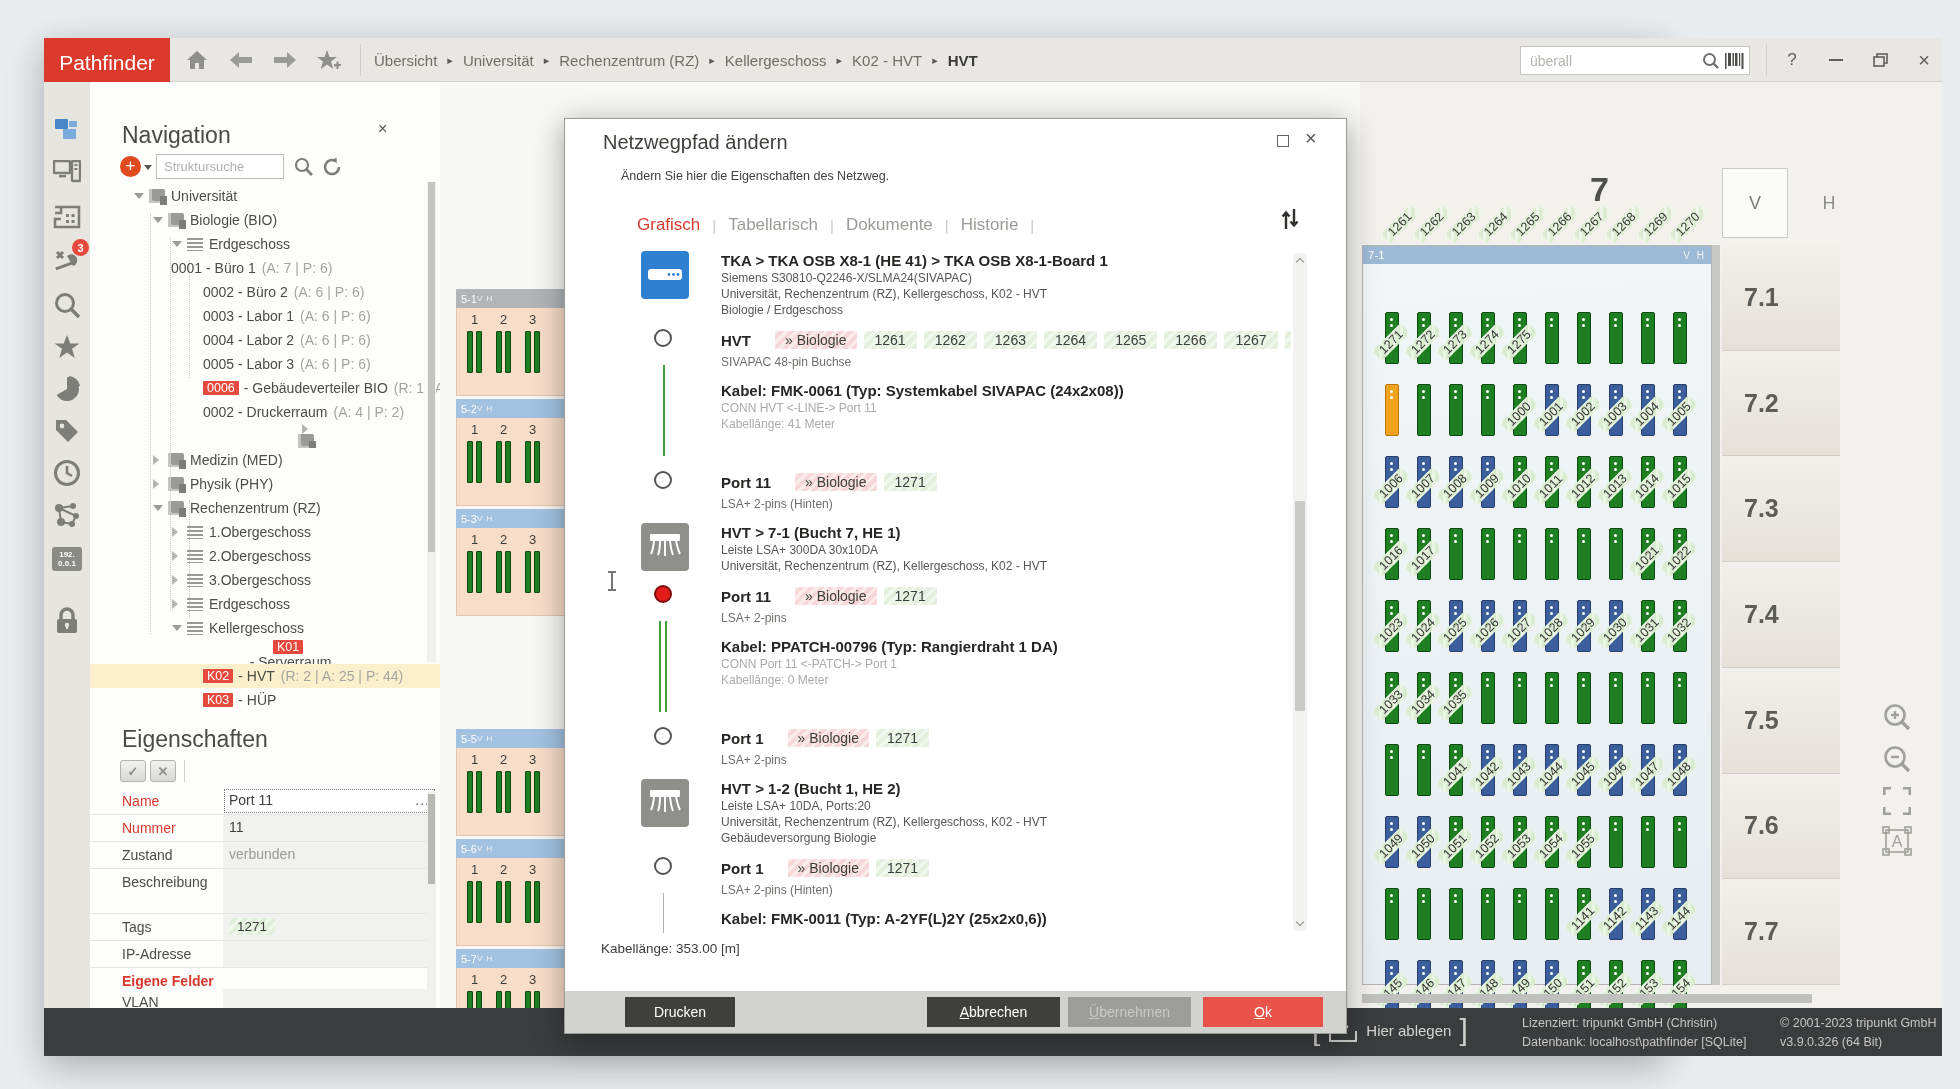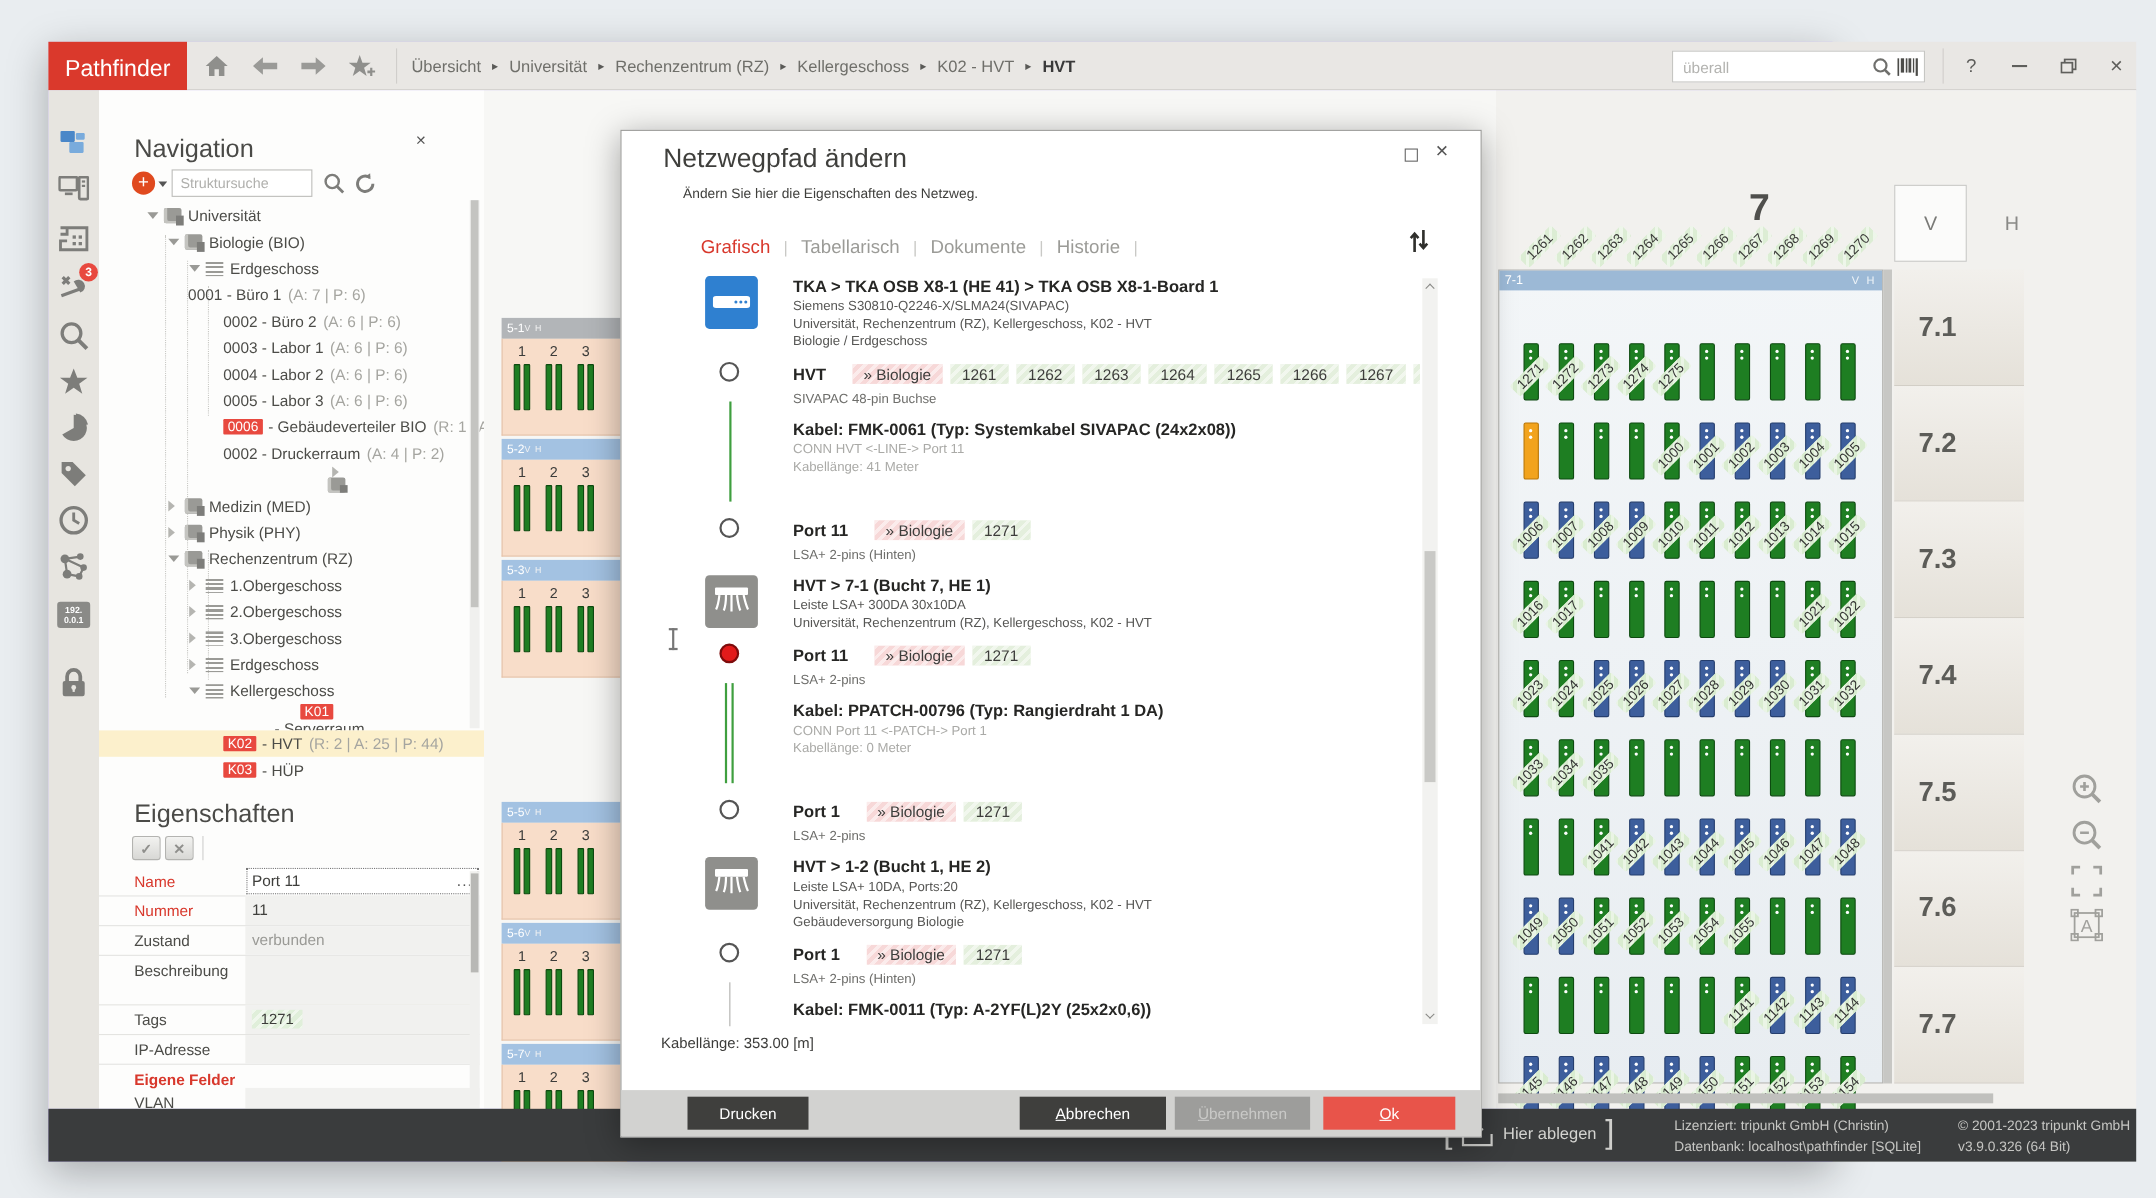--- a/index.html
+++ b/index.html
@@ -1,18 +1,18 @@
 <!DOCTYPE html>
 <html><head>
 <meta charset="utf-8">
 <style>
   * { margin:0; padding:0; box-sizing:border-box; }
   html,body { background:#e9edf0; font-family:"Liberation Sans", sans-serif; }
   #root { position:relative; width:1960px; height:1089px; overflow:hidden; background:#e9edf0; }
-  .appwin { position:absolute; left:44px; top:38px; width:1622px; height:1018px; background:#c4b5fd; box-shadow:0 10px 35px rgba(0,0,0,.28); }
+  .appwin { position:absolute; left:44px; top:38px; width:1622px; height:1018px; background:#a21caf; box-shadow:0 10px 35px rgba(0,0,0,.28); }
 
   
   .topbar { position:absolute; left:0; top:0; width:1898px; height:44px; background:#e9e7e4; border-bottom:1px solid #d3d1ce; }
   .logo { position:absolute; left:0; top:0; width:126px; height:44px; background:#da392c; color:#fff; font-size:21px; display:flex; align-items:center; justify-content:center; padding-top:6px; }
   .tb-ico { position:absolute; top:7px; width:30px; height:30px; color:#8f8f8c; display:flex; align-items:center; justify-content:center; }
   .breadcrumb { position:absolute; left:330px; top:0; height:44px; display:flex; align-items:center; font-size:15px; color:#6f6f6a; }
   .bc-item { margin-right:10px; white-space:nowrap; }
   .bc-item.last { color:#3a3a3a; font-weight:bold; }
   .bc-sep { margin-right:10px; color:#5a5a57; font-size:11px; }
   .vsep { position:absolute; top:6px; width:1px; height:32px; background:#d0cecb; }
@@ -110,21 +110,21 @@
   .hscroll { position:absolute; left:2px; top:912px; width:450px; height:9px; background:#c0c0bd; }
 
   
   .statusbar { position:absolute; left:0; top:970px; width:1898px; height:48px; background:#3a3c3d; color:#cfcfcc; }
   .dropzone { position:absolute; left:1268px; top:7px; display:flex; align-items:center; color:#d4d4d1; font-size:15px; gap:8px; }
   .bracket { font-size:30px; font-weight:200; color:#cfcfcc; line-height:30px; }
   .sb-col { position:absolute; top:6px; font-size:12.5px; line-height:19px; color:#c6c6c3; }
 
   
   .dialog { position:absolute; left:520px; top:80px; width:783px; height:916px; background:#fff; border:1px solid #9a9a97; box-shadow:0 6px 28px rgba(0,0,0,.35); }
-  .dlg-title { position:absolute; left:38px; top:12px; font-size:24px; color:#3f3f3c; }
+  .dlg-title { position:absolute; left:38px; top:12px; font-size:20px; color:#3f3f3c; }
   .dlg-max { position:absolute; left:712px; top:16px; width:12px; height:12px; border:1.5px solid #666; }
   .dlg-close { position:absolute; left:740px; top:8px; font-size:20px; color:#555; }
   .dlg-sub { position:absolute; left:56px; top:50px; font-size:12.5px; color:#3f3f3c; }
   .tabs { position:absolute; left:72px; top:96px; display:flex; align-items:center; font-size:17px; color:#9b9b97; }
   .tab { margin-right:12px; }
   .tab.active { color:#d8382c; }
   .tabsep { margin-right:12px; color:#c9c9c6; font-size:15px; }
   .dlg-swap { position:absolute; left:714px; top:88px; color:#2f2f2c; }
   .dlg-view { position:absolute; left:0px; top:132px; width:726px; height:682px; overflow:hidden; }
   .dscroll { position:absolute; left:728px; top:134px; width:14px; height:678px; background:#f2f2f0; }

